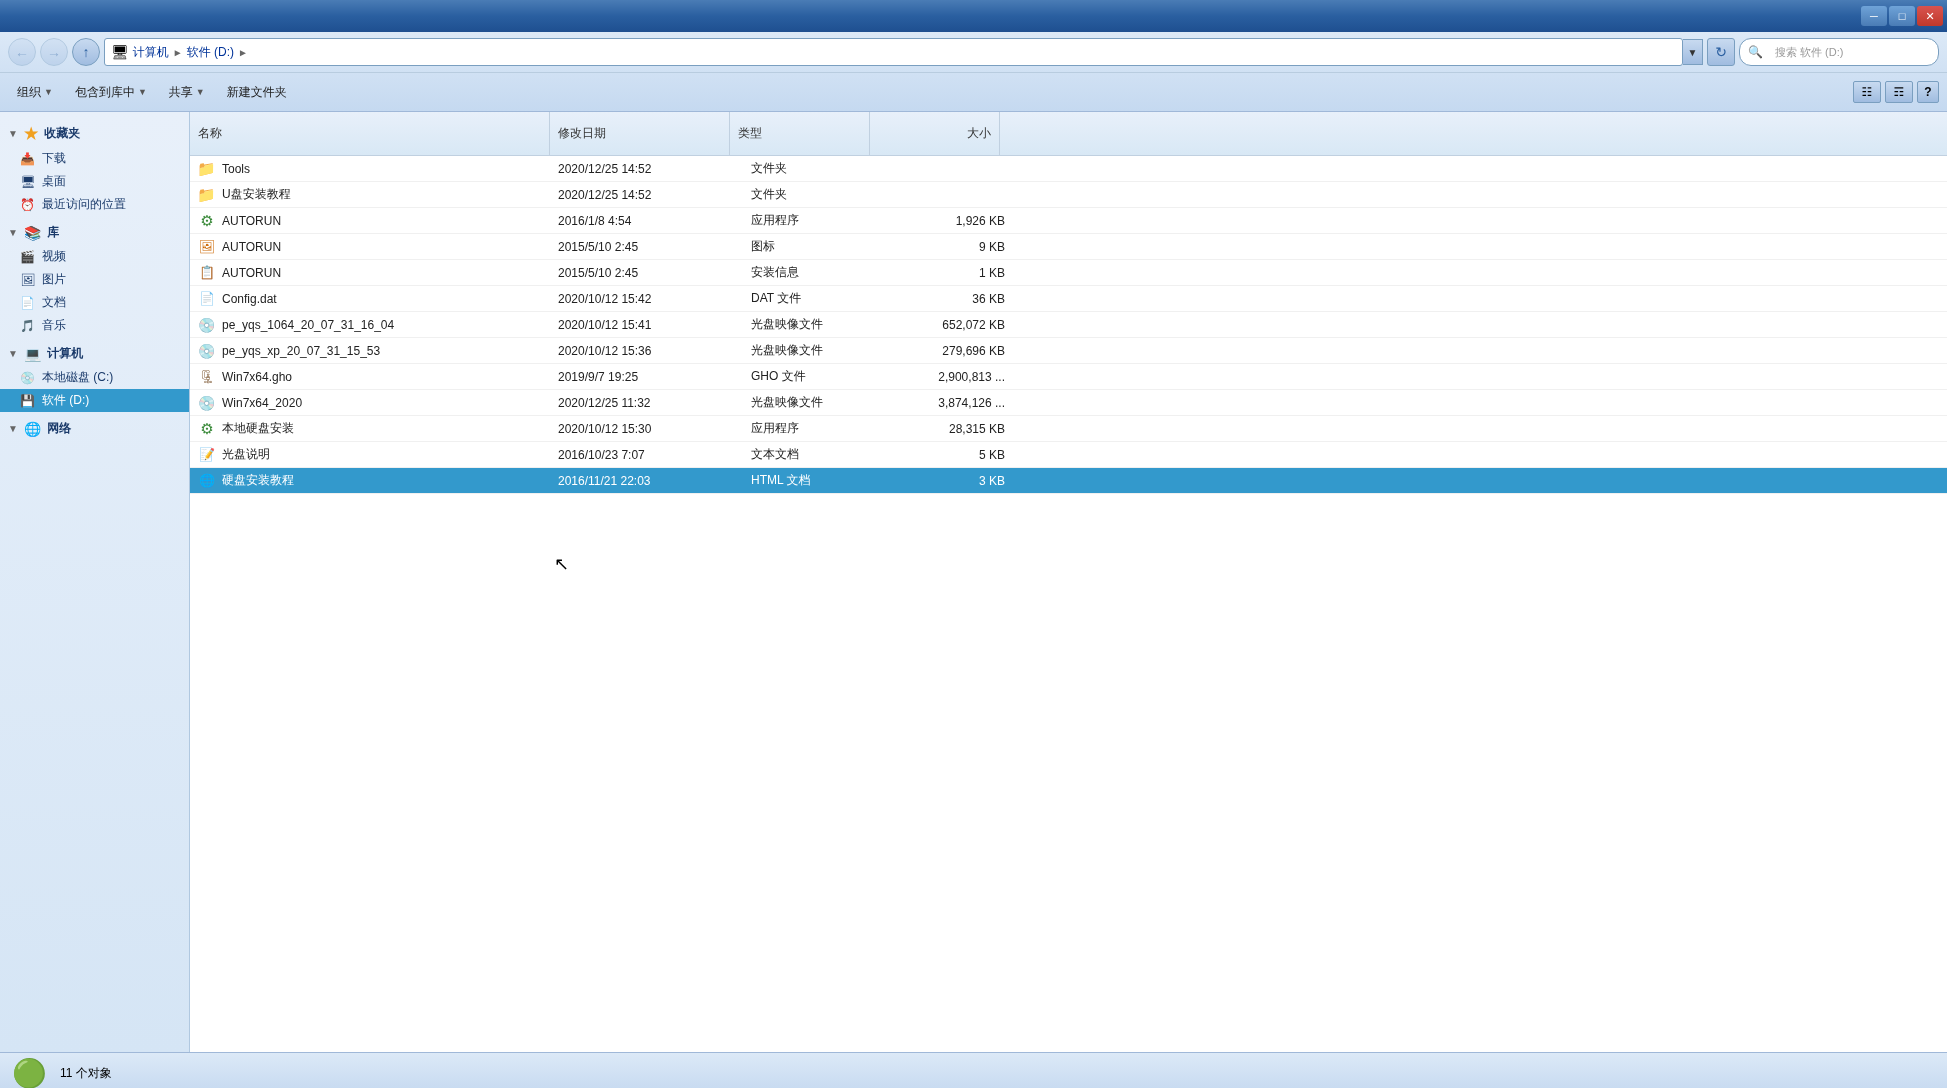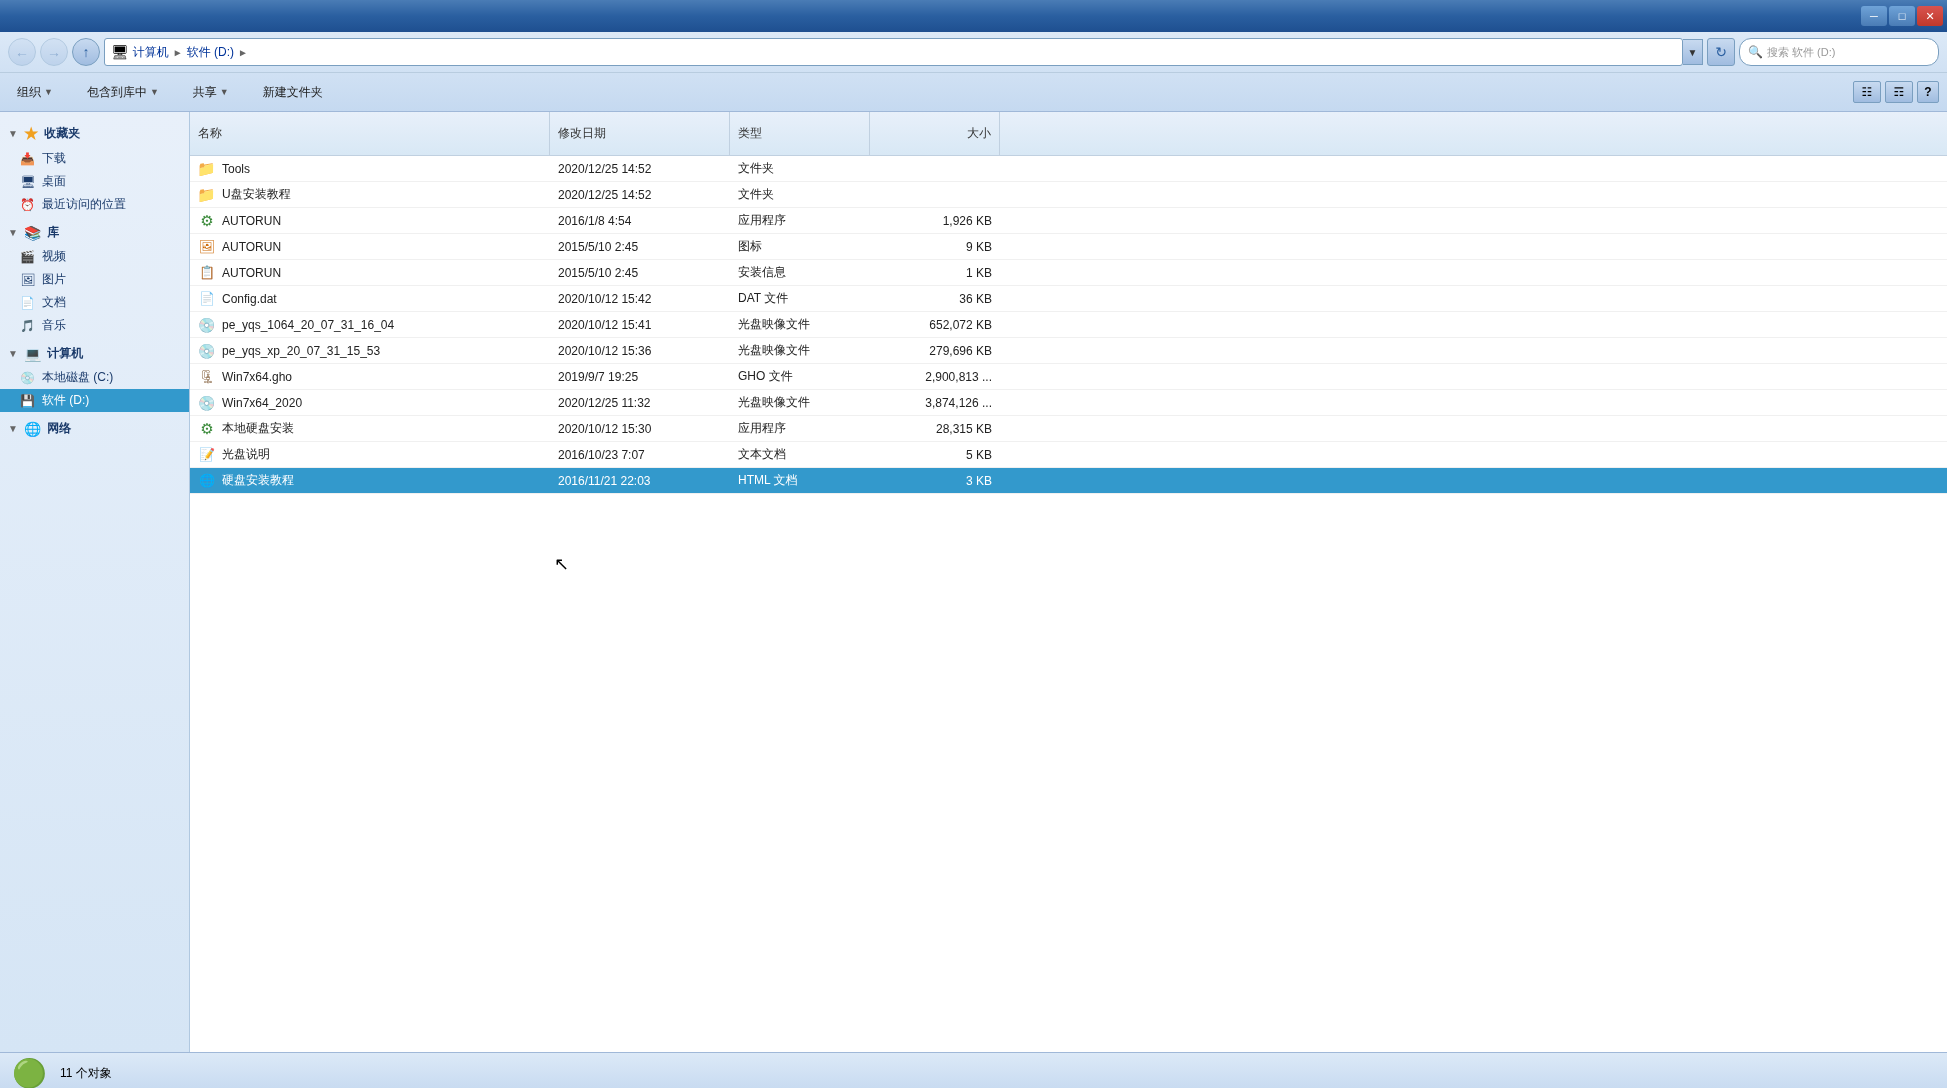--- a/index.html
+++ b/index.html
@@ -132,21 +132,21 @@
       gap: 4px;
       font-size: 12px;
       color: #999;
     }
 
     
     .toolbar-btns {
       display: flex;
       align-items: center;
       padding: 19px 8px;
-      gap: 16px;
+      gap: 4px;
       height: 34px;
       border-top: 1px solid #b8ccdf;
     }
     .toolbar-btn {
       display: flex;
       align-items: center;
       gap: 3px;
       padding: 3px 8px;
       cursor: pointer;
       background: transparent;
@@ -275,21 +275,21 @@
 
     .file-col-name {
       width: 360px;
       flex-shrink: 0;
       display: flex;
       align-items: center;
       gap: 6px;
     }
 
     .file-col-date { width: 180px; flex-shrink: 0; }
-    .file-col-type { width: 140px; flex-shrink: 0; }
+    .file-col-type { width: 140px; flex-shrink: 0; margin-left: 13px; }
     .file-col-size { width: 130px; flex-shrink: 0; justify-content: flex-end; text-align: right; }
 
     .file-icon {
       width: 18px;
       height: 18px;
       display: flex;
       align-items: center;
       justify-content: center;
       flex-shrink: 0;
       font-size: 14px;
@@ -380,21 +380,21 @@
         </span>
         <span class="breadcrumb-arrow">►</span>
       </div>
       <div class="address-dropdown-btn">▼</div>
     </div>
 
     <button class="refresh-btn">↻</button>
 
     <div class="search-box">
       <span>🔍</span>
-      <span style="color:#999;font-size:11px;">搜索 软件 (D:)</span>
+      <span style="color:#999;font-size:11px;margin-left:8px;">搜索 软件 (D:)</span>
     </div>
   </div>
 
   <div class="toolbar-btns">
     <button class="toolbar-btn">
       <span>组织</span>
       <span class="dropdown-arrow">▼</span>
     </button>
     <button class="toolbar-btn">
       <span>包含到库中</span>

